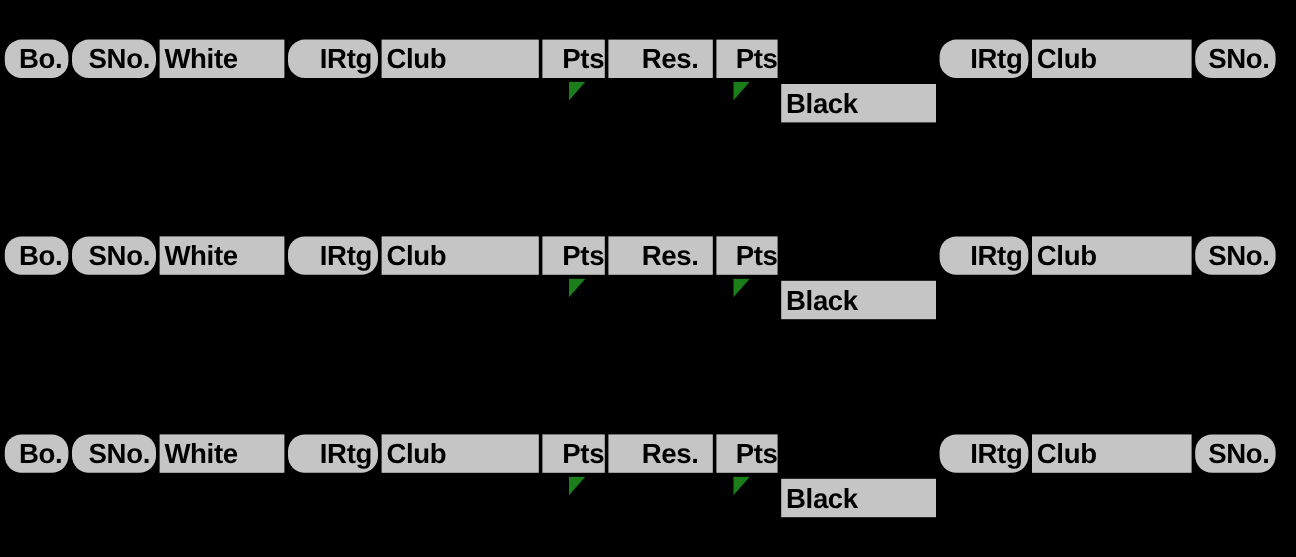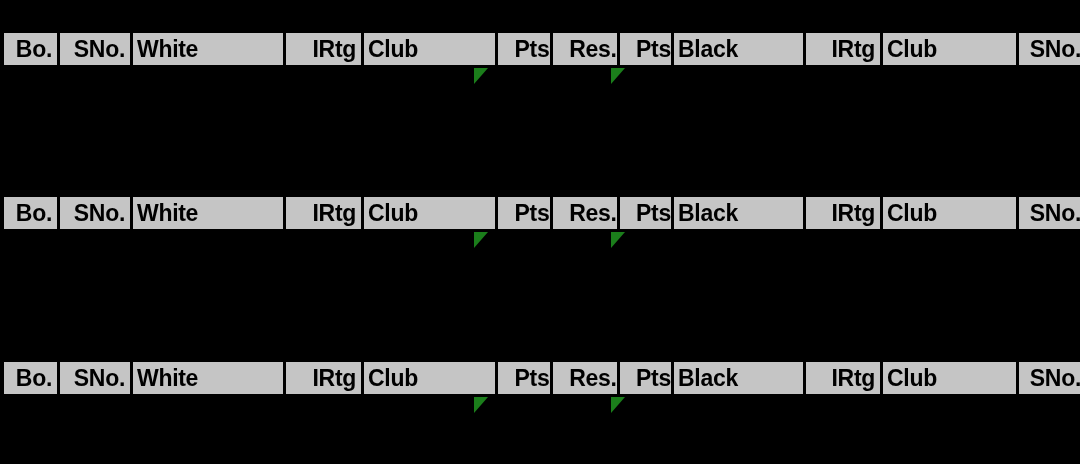--- a/index.html
+++ b/index.html
@@ -41,32 +41,32 @@
     font-size: 23px;
     font-weight: 700;
     letter-spacing: -0.3px;
     line-height: 32px;
     height: 32px;
     white-space: nowrap;
     overflow: hidden;
     flex: 0 0 auto;
     cursor: pointer;
   }
-  .ar { text-align: right; padding-right: 5px; }
+  .ar { text-align: right; padding-right: 5px; border-radius: 14px; }
   .al { text-align: left;  padding-left: 4px; }
   .ac { text-align: center; padding-left: 16px; }
   .w0  { width: 53px; }
   .w1  { width: 70px; }
-  .w2  { width: 150px; }
+  .w2  { width: 104px; }
   .w3  { width: 75px; }
   .w4  { width: 131px; }
   .w5  { width: 52px; }
-  .w6  { width: 64px; }
+  .w6  { width: 87px; }
   .w7  { width: 51px; }
-  .w8  { width: 129px; }
+  .w8  { width: 129px; margin-top: 37px; }
   .w9  { width: 74px; }
   .w10 { width: 133px; }
   .w11 { width: 67px; }
   .sort-triangle {
     position: absolute;
     width: 14px;
     height: 16px;
     background: var(--sort-triangle);
     clip-path: polygon(0 0, 100% 0, 0 100%);
   }

